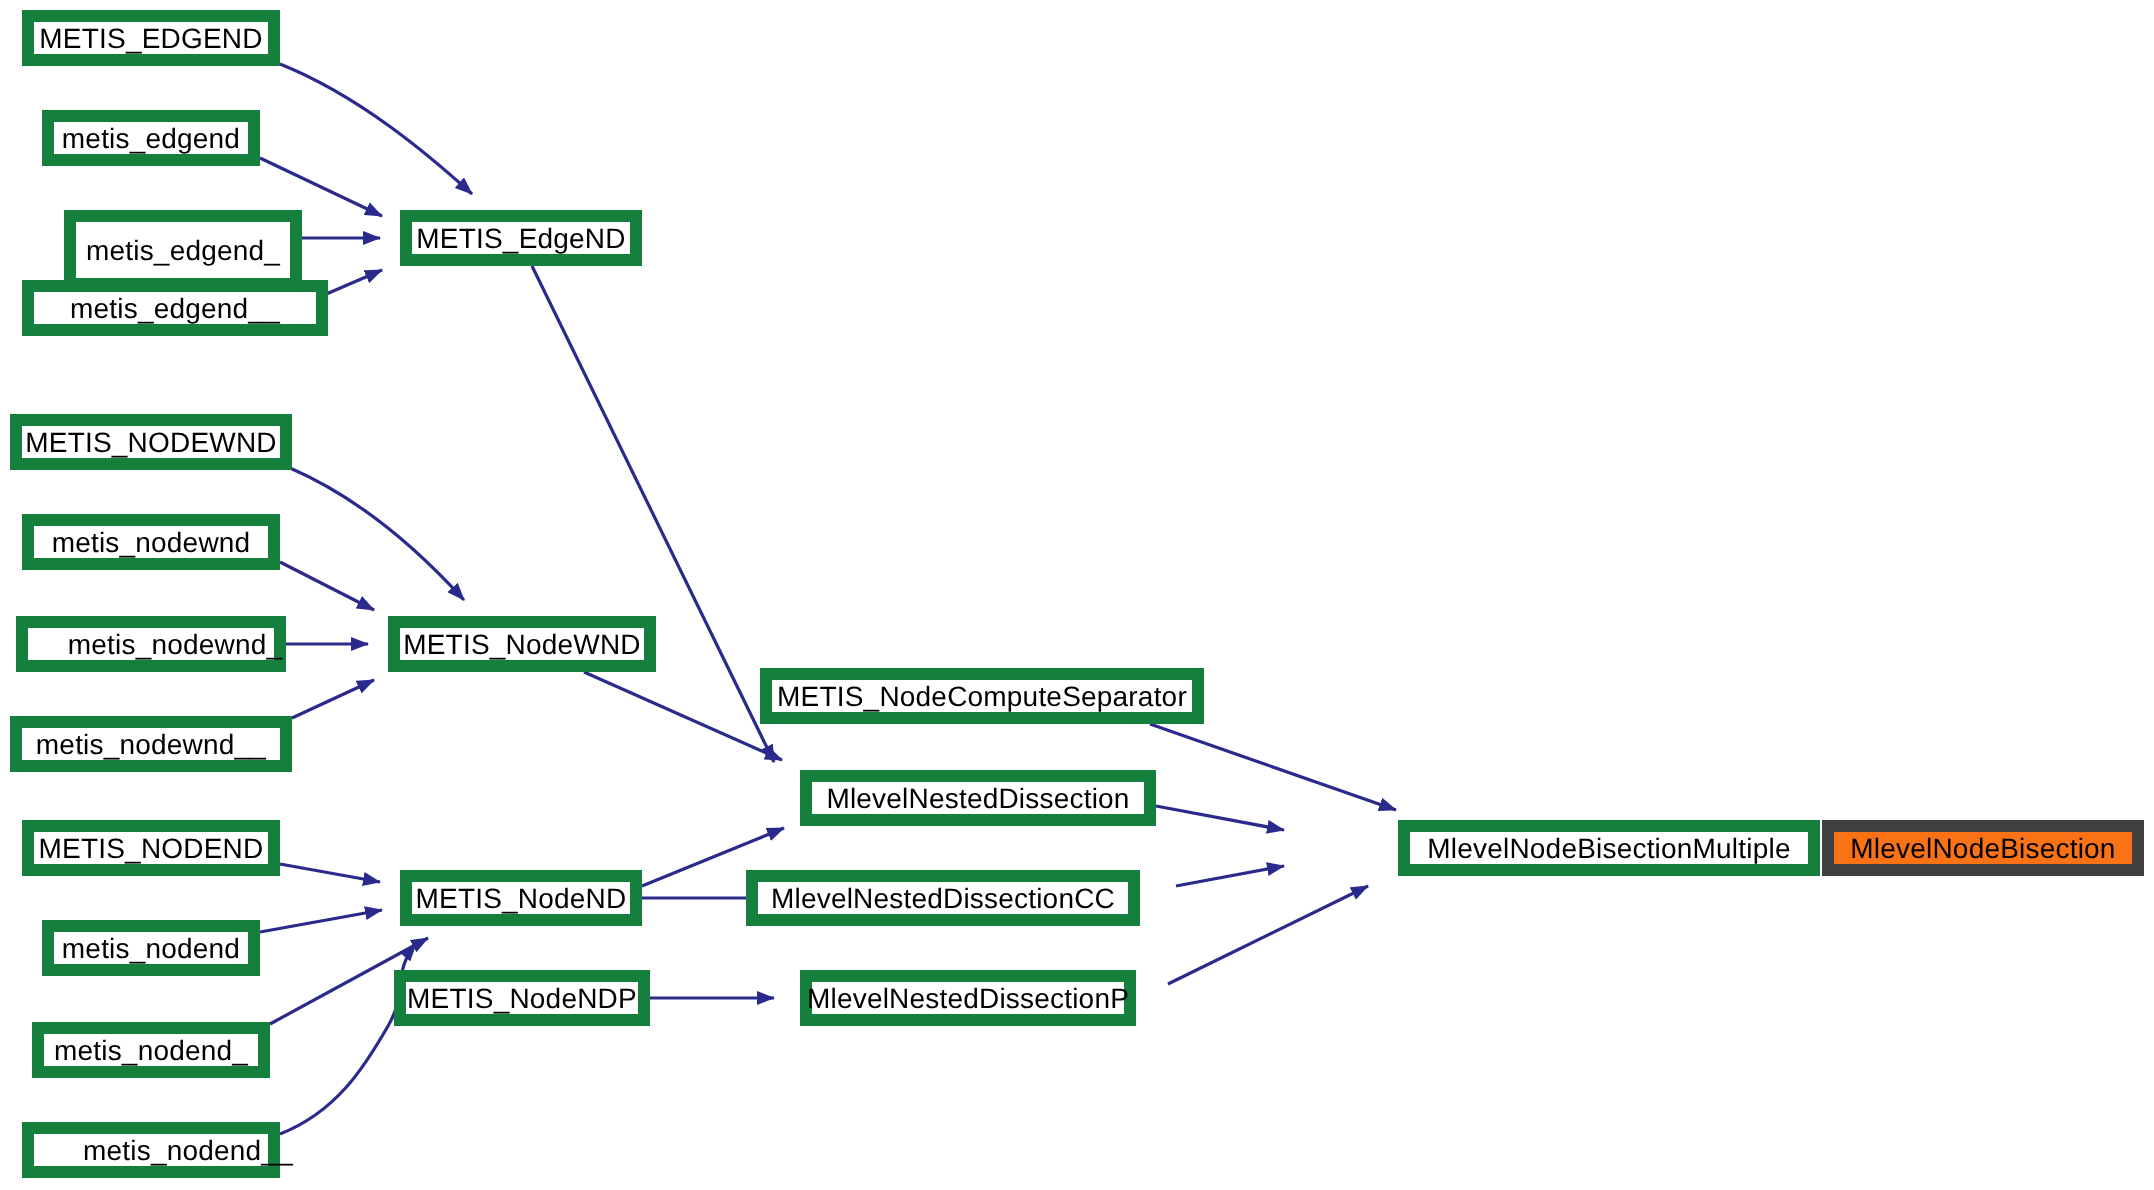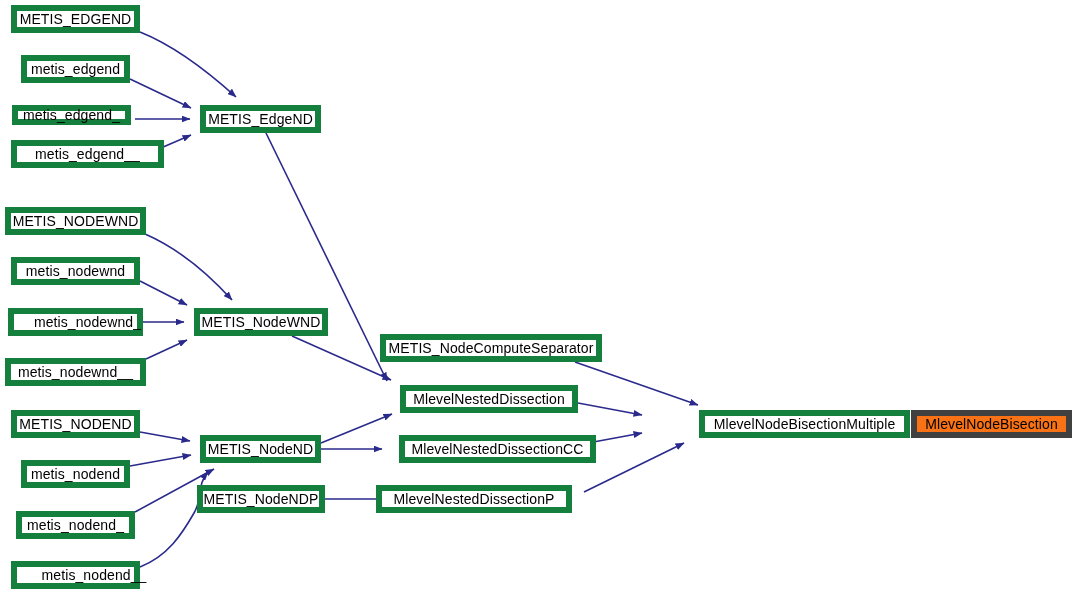--- a/index.html
+++ b/index.html
@@ -81,21 +81,21 @@
         <path d="M862,424 L901,424" fill="none" stroke="#2a2a8c" stroke-width="1.6" marker-end="url(#arrowhead)"></path>
       </g>
   </svg>
   <div id="node-layer">
       <div class="node" style="left: 11px; top: 5px; width: 129px; height: 28px;">
         <span class="node-label">METIS_EDGEND</span>
       </div>
       <div class="node" style="left: 21px; top: 55px; width: 109px; height: 28px;">
         <span class="node-label">metis_edgend</span>
       </div>
-      <div class="node" style="left: 12px; top: 105px; width: 119px; height: 20px; text-align: center;">
+      <div class="node" style="left: 32px; top: 105px; width: 119px; height: 40px; text-align: center;">
         <span class="node-label">metis_edgend_</span>
       </div>
       <div class="node" style="left: 11px; top: 140px; width: 153px; height: 28px;">
         <span class="node-label">metis_edgend__</span>
       </div>
       <div class="node" style="left: 200px; top: 105px; width: 121px; height: 28px;">
         <span class="node-label">METIS_EdgeND</span>
       </div>
       <div class="node" style="left: 5px; top: 207px; width: 141px; height: 28px;">
         <span class="node-label">METIS_NODEWND</span>
@@ -129,24 +129,24 @@
       </div>
       <div class="node" style="left: 197px; top: 485px; width: 128px; height: 28px;">
         <span class="node-label">METIS_NodeNDP</span>
       </div>
       <div class="node" style="left: 380px; top: 334px; width: 222px; height: 28px;">
         <span class="node-label">METIS_NodeComputeSeparator</span>
       </div>
       <div class="node" style="left: 400px; top: 385px; width: 178px; height: 28px;">
         <span class="node-label">MlevelNestedDissection</span>
       </div>
-      <div class="node" style="left: 399px; top: 435px; width: 197px; height: 28px; align-items: center;">
+      <div class="node" style="left: 373px; top: 435px; width: 197px; height: 28px; align-items: center;">
         <span class="node-label">MlevelNestedDissectionCC</span>
       </div>
-      <div class="node" style="left: 376px; top: 485px; width: 196px; height: 28px;">
+      <div class="node" style="left: 400px; top: 485px; width: 168px; height: 28px;">
         <span class="node-label">MlevelNestedDissectionP</span>
       </div>
       <div class="node" style="left: 651px; top: 410px; width: 211px; height: 28px; margin-left: 48px;">
         <span class="node-label">MlevelNodeBisectionMultiple</span>
       </div>
       <div class="node highlight" style="left: 911px; top: 410px; width: 161px; height: 28px;">
         <span class="node-label">MlevelNodeBisection</span>
       </div>
     </div>
 </div>

